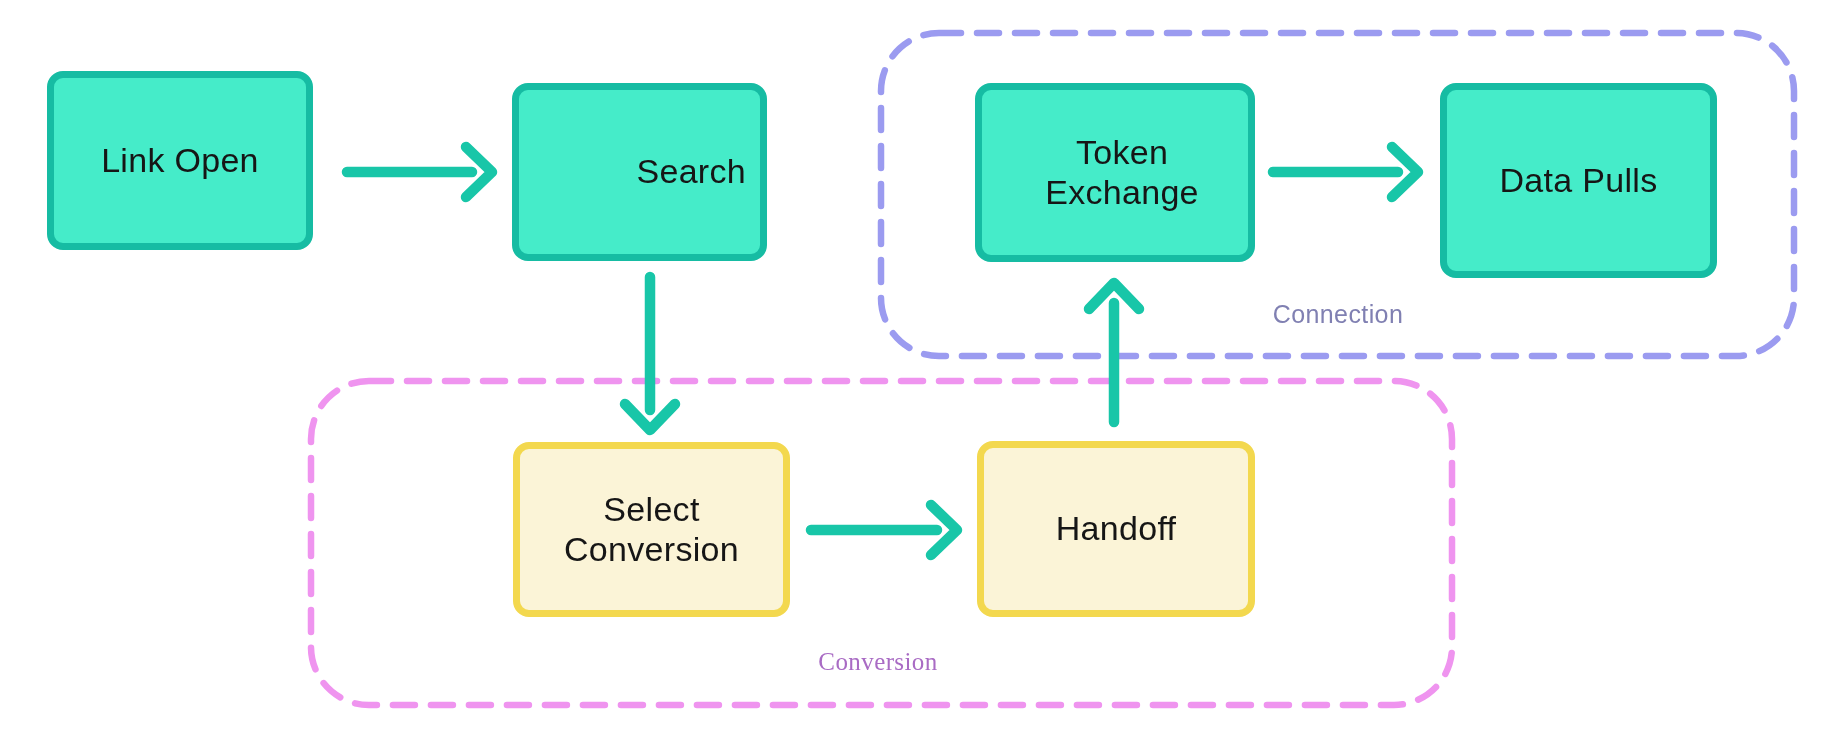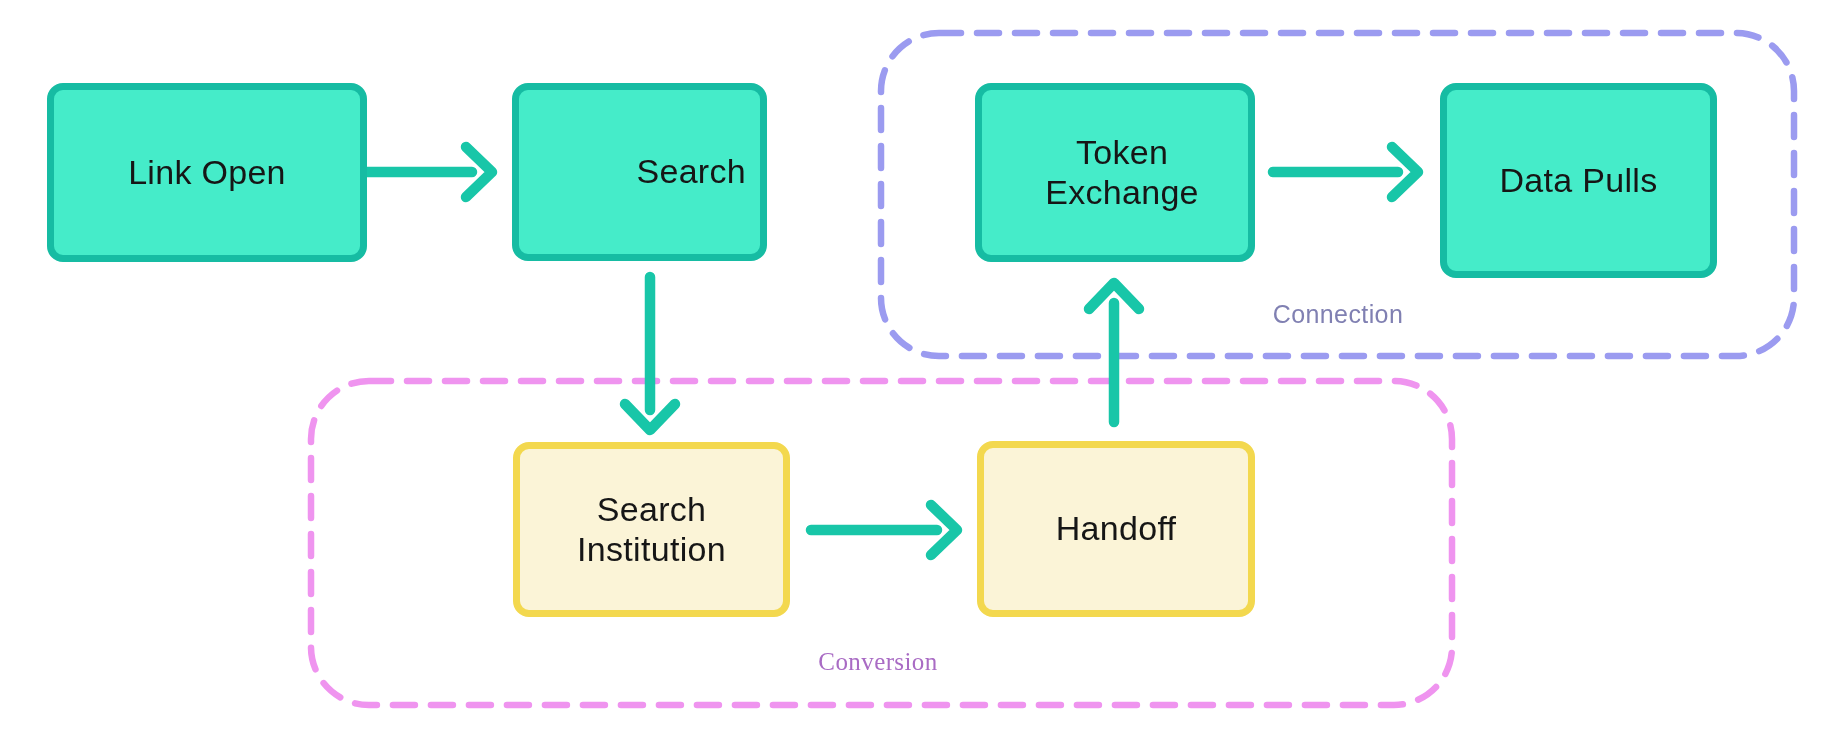--- a/index.html
+++ b/index.html
@@ -88,38 +88,38 @@
 
     <path class="arrow" d="M650 277 L650 410 M625 404 L650 430 L675 404"></path>
 
     <path class="arrow" d="M811 530 L937 530 M931 505 L957 530 L931 555"></path>
 
     <path class="arrow" d="M1114 422 L1114 303 M1089 309 L1114 283 L1139 309"></path>
 
     <path class="arrow" d="M1273 172 L1398 172 M1392 147 L1418 172 L1392 197"></path>
   </svg>
 
-  <div class="node teal" style="left:47px; top:83px; width:320px; height:179px;">
+  <div class="node teal" style="left:47px; top:71px; width:266px; height:179px;">
     <span class="node-label">Link Open</span>
   </div>
 
   <div class="node teal" style="left:512px; top:83px; width:255px; height:178px;justify-content:flex-end;">
     <span class="node-label">Search</span>
   </div>
 
   <div class="node teal" style="left:975px; top:83px; width:280px; height:179px;padding-left:14px;">
     <span class="node-label" style="max-width:200px;">Token Exchange</span>
   </div>
 
   <div class="node teal" style="left:1440px; top:83px; width:277px; height:195px;">
     <span class="node-label">Data Pulls</span>
   </div>
 
   <div class="node yellow" style="left:513px; top:442px; width:277px; height:175px;">
-    <span class="node-label" style="max-width:200px;">Search Institution</span>
+    <span class="node-label" style="max-width:200px;">Select Conversion</span>
   </div>
 
   <div class="node yellow" style="left:977px; top:441px; width:278px; height:176px;">
     <span class="node-label">Handoff</span>
   </div>
 
   <div class="group-label connection" style="left:1188px; top:300px;">Connection</div>
 
   <div class="group-label conversion" style="left:728px; top:648px;font-family:Liberation Serif, serif;">Conversion</div>
 

